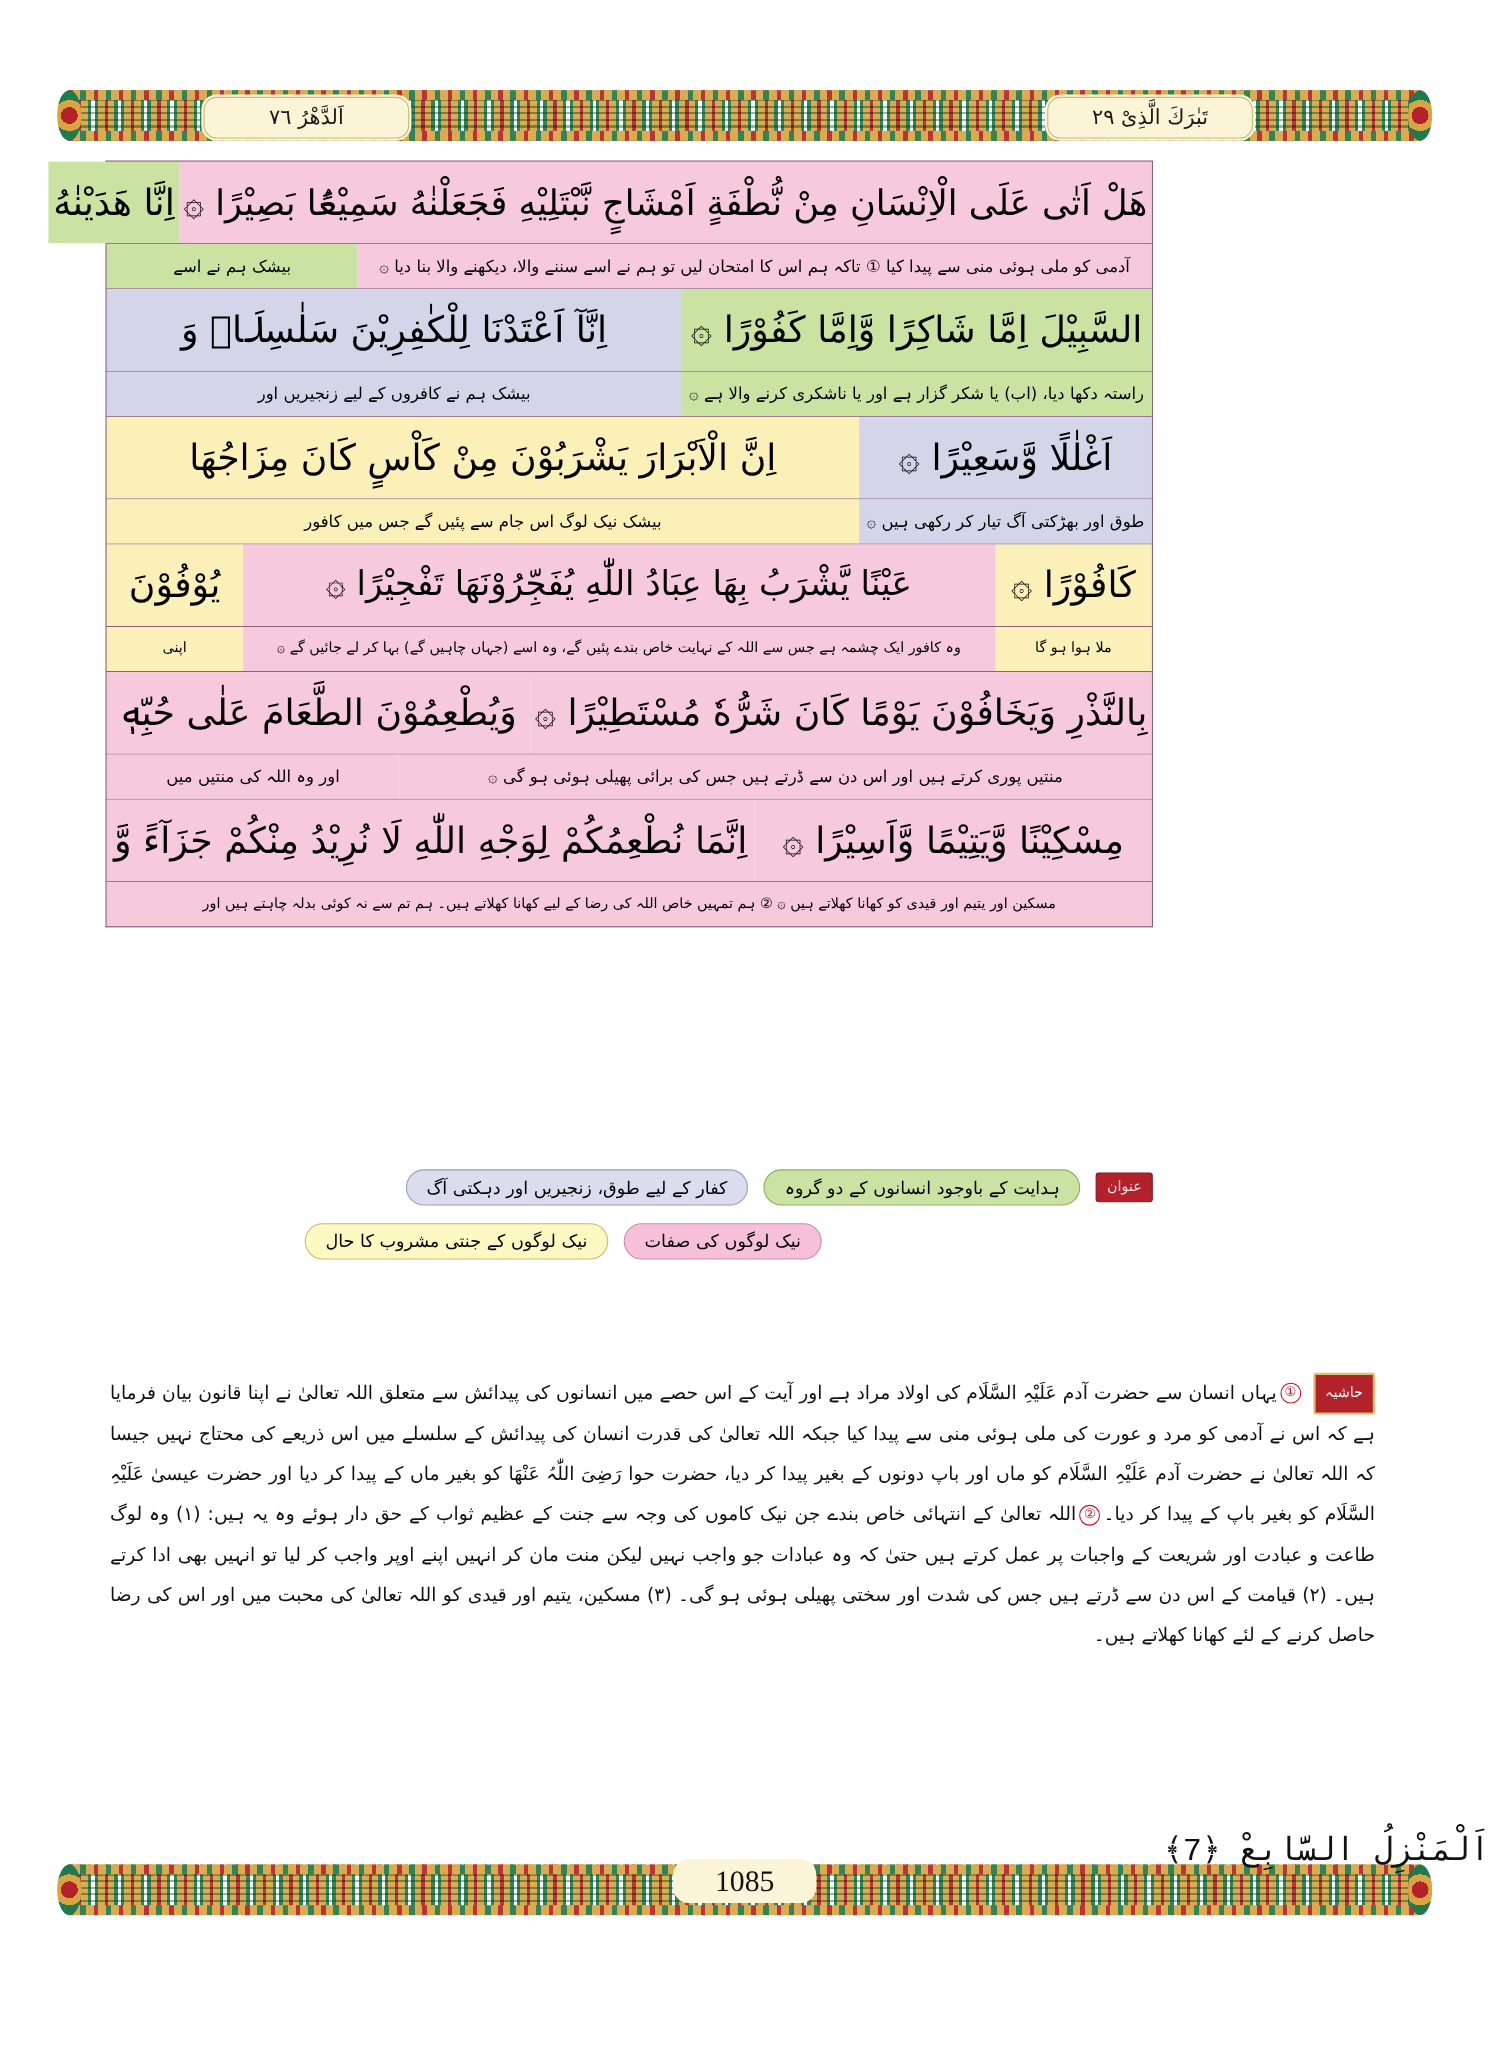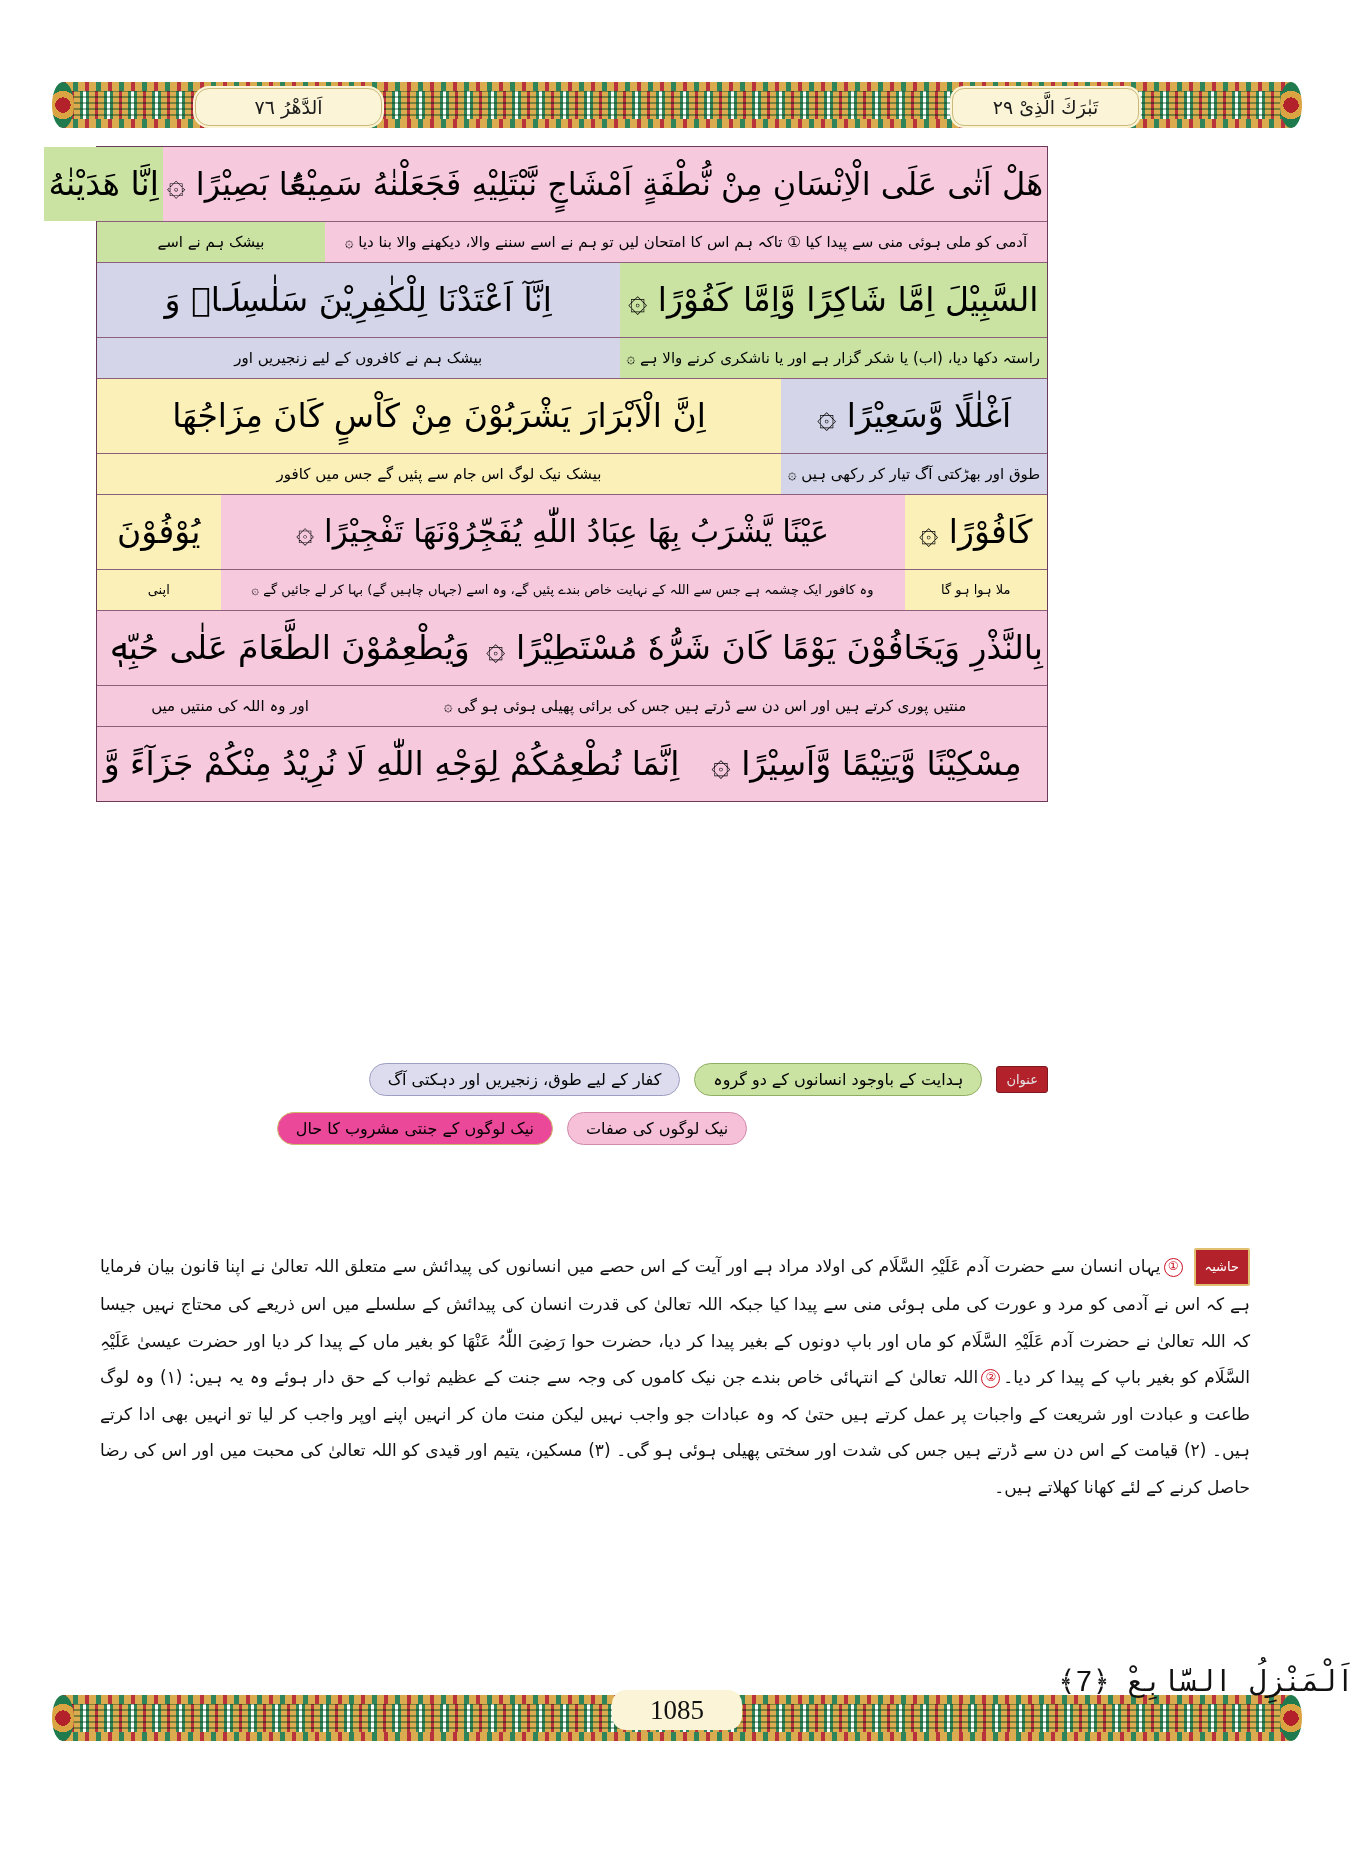--- a/index.html
+++ b/index.html
@@ -50,21 +50,21 @@
     position:absolute;top:88px;height:36px;
     background:#fbf4d6;border:1px solid #c9ba7c;border-radius:12px;
     display:flex;align-items:center;justify-content:center;
     font-family:"DejaVu Sans","Liberation Sans",sans-serif;
     font-size:19px;color:#1a1a1a;white-space:nowrap;
     padding:0 10px;box-shadow:0 0 0 2px #fbf4d6;
     z-index:4;
   }
   #surah-cartouche{right:1010px;width:165px;}
   #juz-cartouche{right:215px;left:auto;width:165px;}
-  #surah-cartouche{left:195px;right:auto;border-radius:14px;}
+  #surah-cartouche{left:185px;right:auto;}
   #juz-cartouche{left:860px;margin-left:44px;}
 
   
   #verse-table{
     position:absolute;left:96px;top:146px;width:952px;
     border:1px solid #6b3a5b;
     box-sizing:border-box;
   }
   .ayah-row{
     display:flex;direction:rtl;align-items:stretch;
@@ -112,21 +112,21 @@
     background:#b3222b;color:#e5e5e5;border-radius:3px;
     font-size:13px;padding:5px 9px;white-space:nowrap;
     border:1px solid #7d1820;
   }
   .pill{
     border-radius:18px;padding:6px 18px;font-size:16px;
     white-space:nowrap;color:#000;border:1px solid #9a9a9a;
   }
   .pill.green{background:#cbe3a2;border-color:#8fae63;}
   .pill.lilac{background:#dcdcee;border-color:#9e9ec2;}
-  .pill.cream{background:#ec4899;border-color:#cbb967;}
+  .pill.cream{background:#fef9c3;border-color:#cbb967;}
   .pill.rose{background:#f6c0d8;border-color:#cf8aac;}
 
   
   #footnote{
     position:absolute;left:100px;top:1248px;width:1150px;
     direction:rtl;text-align:justify;
     font-family:"DejaVu Sans","Liberation Sans",sans-serif;
     font-size:17px;line-height:2.15;color:#111;
   }
   .hashiya-badge{
@@ -214,20 +214,23 @@
     <div class="ayah-seg c-rose" style="flex:1">وَيُطْعِمُوْنَ الطَّعَامَ عَلٰى حُبِّهٖ</div>
   </div>
   <div class="trans-row">
     <div class="trans-seg c-rose" style="flex:0 0 72%">منتیں پوری کرتے ہیں اور اس دن سے ڈرتے ہیں جس کی برائی پھیلی ہوئی ہو گی ۞</div>
     <div class="trans-seg c-rose" style="flex:1">اور وہ اللہ کی منتیں میں</div>
   </div>
 
   <div class="ayah-row">
     <div class="ayah-seg c-rose" style="flex:0 0 38%">مِسْكِيْنًا وَّيَتِيْمًا وَّاَسِيْرًا ۞</div>
     <div class="ayah-seg c-rose" style="flex:1">اِنَّمَا نُطْعِمُكُمْ لِوَجْهِ اللّٰهِ لَا نُرِيْدُ مِنْكُمْ جَزَآءً وَّ</div>
+  </div>
+  <div class="trans-row" style="border-bottom:none">
+    <div class="trans-seg c-rose" style="flex:1;font-size:13px">مسکین اور یتیم اور قیدی کو کھانا کھلاتے ہیں ۞ ② ہم تمہیں خاص اللہ کی رضا کے لیے کھانا کھلاتے ہیں۔ ہم تم سے نہ کوئی بدلہ چاہتے ہیں اور</div>
   </div>
 </div>
 
 <div id="topics">
   <div class="topic-line">
     <div class="unwan-badge">عنوان</div>
     <div class="pill green">ہدایت کے باوجود انسانوں کے دو گروہ</div>
     <div class="pill lilac">کفار کے لیے طوق، زنجیریں اور دہکتی آگ</div>
   </div>
   <div class="topic-line second">

